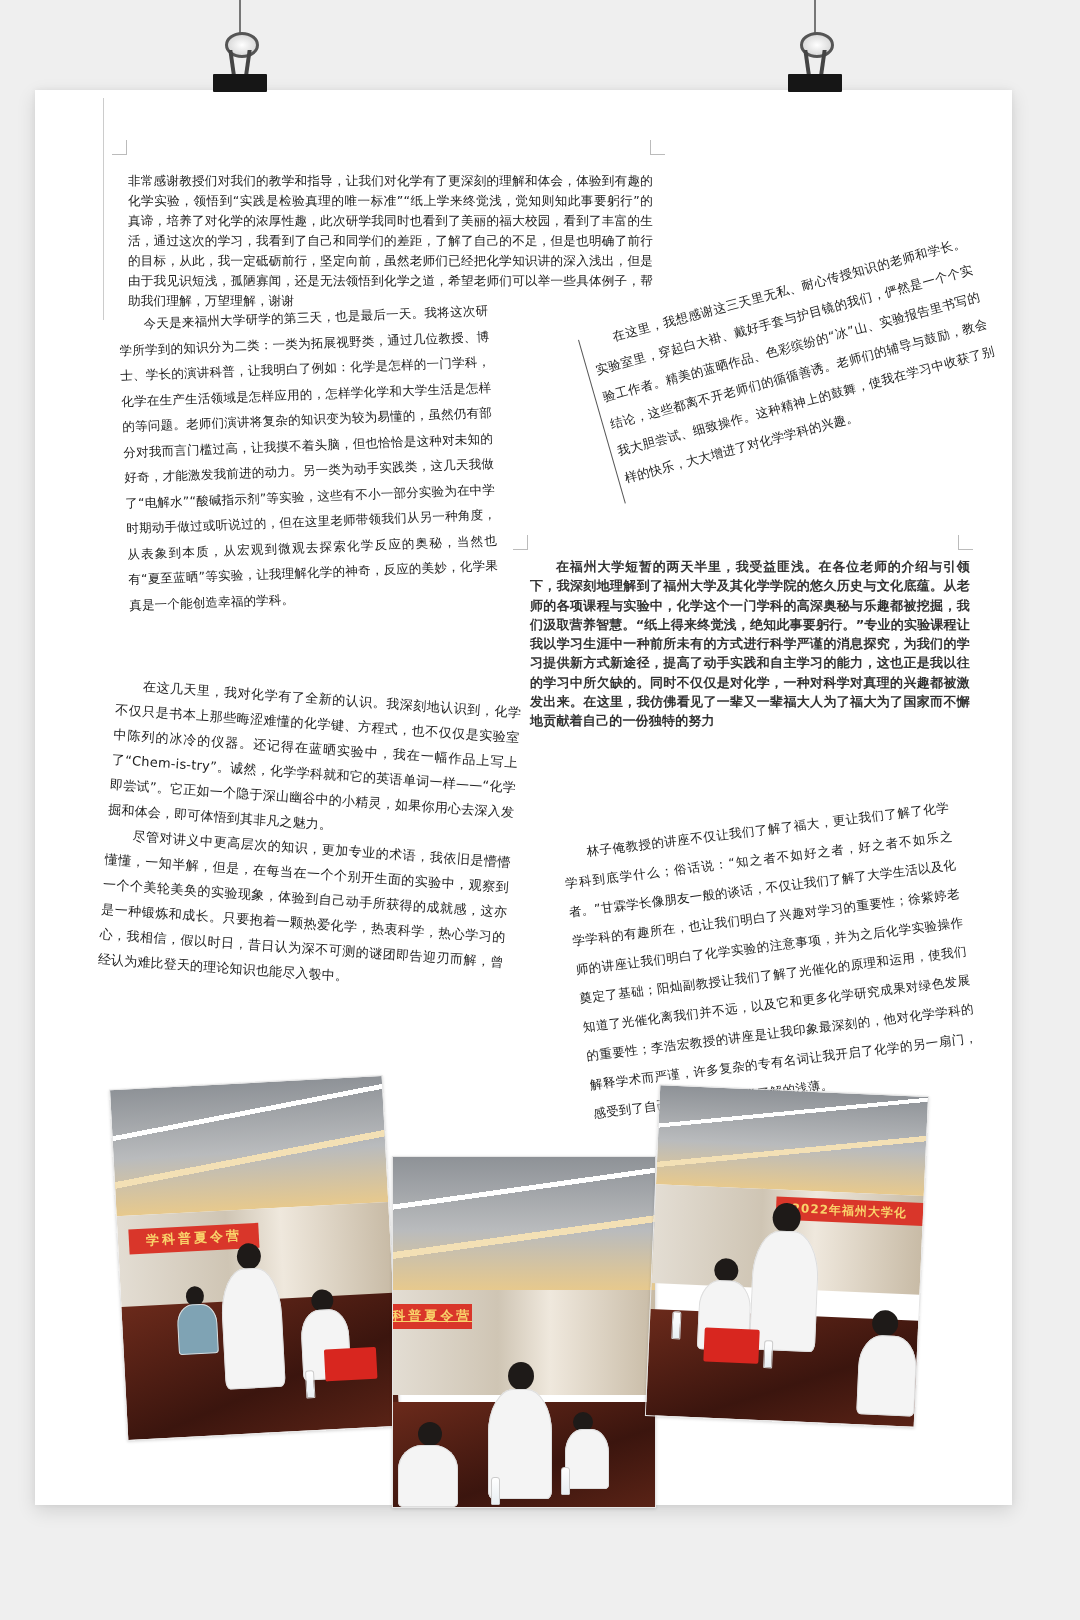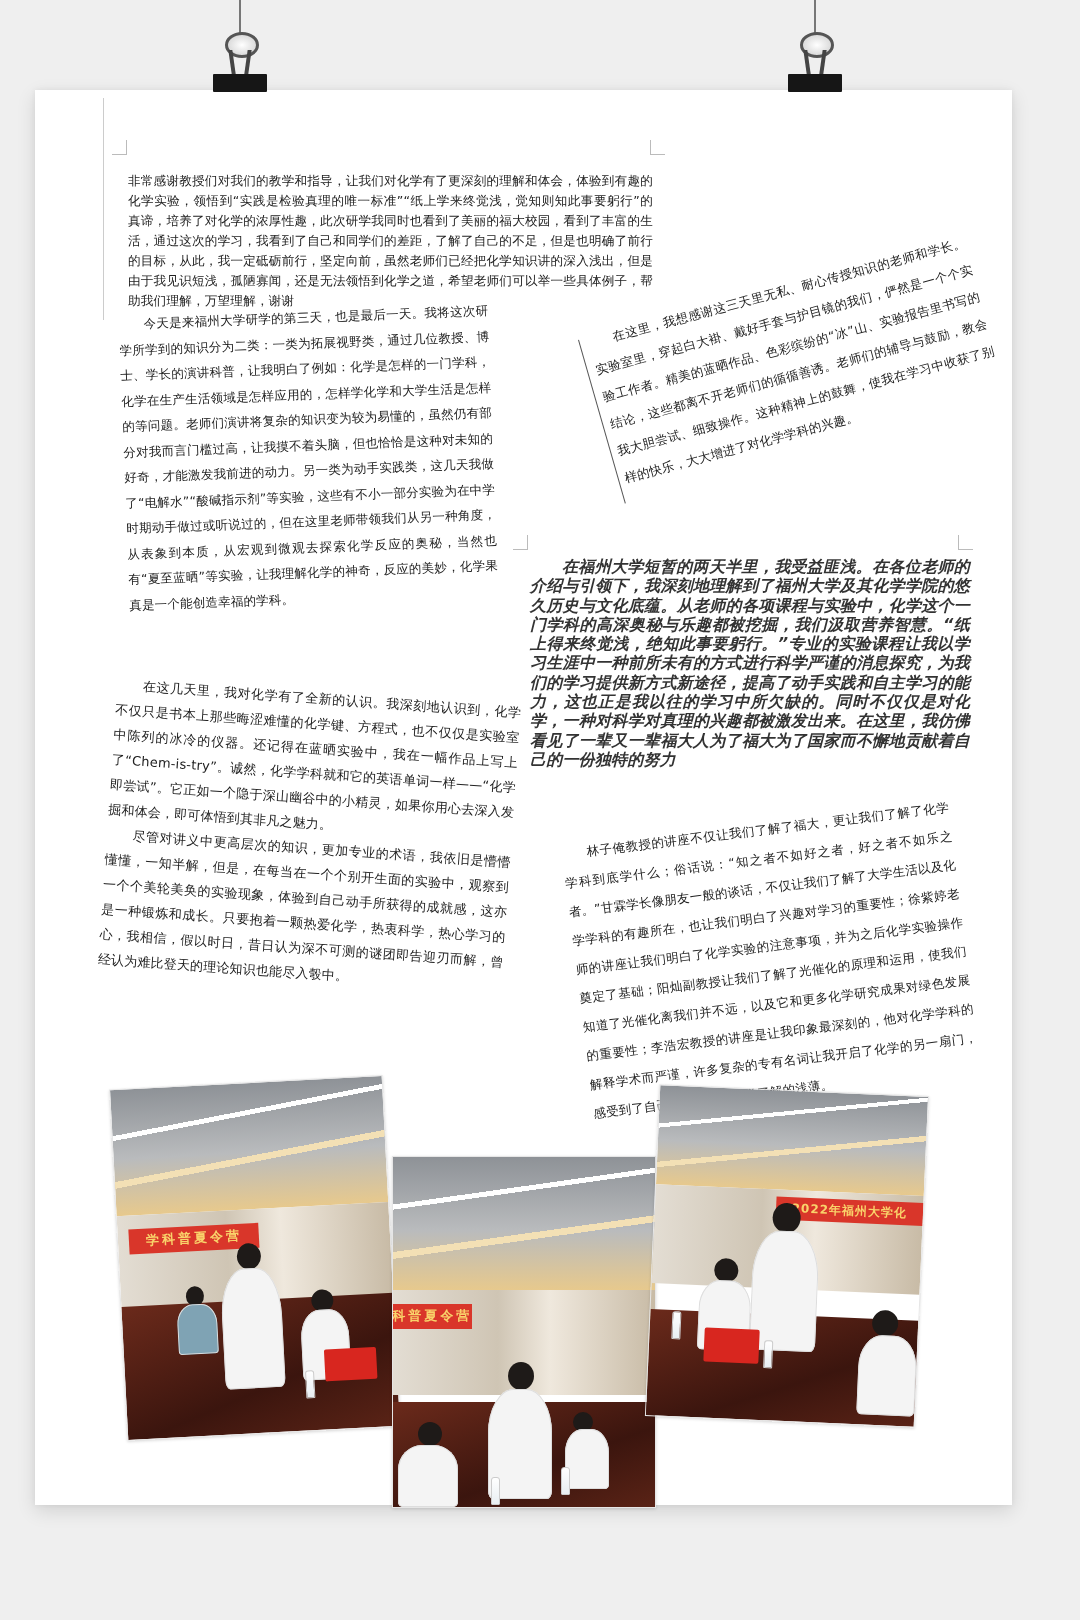--- a/index.html
+++ b/index.html
@@ -106,21 +106,21 @@
 
 <div class="txt" style="left:118px;top:312px;width:370px;line-height:25.5px;transform:rotate(-2.2deg);transform-origin:0 0;">
   <p>今天是来福州大学研学的第三天，也是最后一天。我将这次研学所学到的知识分为二类：一类为拓展视野类，通过几位教授、博士、学长的演讲科普，让我明白了例如：化学是怎样的一门学科，化学在生产生活领域是怎样应用的，怎样学化学和大学生活是怎样的等问题。老师们演讲将复杂的知识变为较为易懂的，虽然仍有部分对我而言门槛过高，让我摸不着头脑，但也恰恰是这种对未知的好奇，才能激发我前进的动力。另一类为动手实践类，这几天我做了“电解水”“酸碱指示剂”等实验，这些有不小一部分实验为在中学时期动手做过或听说过的，但在这里老师带领我们从另一种角度，从表象到本质，从宏观到微观去探索化学反应的奥秘，当然也有“夏至蓝晒”等实验，让我理解化学的神奇，反应的美妙，化学果真是一个能创造幸福的学科。</p>
 </div>
 
 <div class="vline" style="left:578px;top:340px;height:170px;background:#555;transform:rotate(-16deg);transform-origin:0 0;"></div>
 <div class="txt" style="left:585px;top:330px;width:390px;line-height:28px;transform:rotate(-15deg);transform-origin:0 0;">
   <p>在这里，我想感谢这三天里无私、耐心传授知识的老师和学长。实验室里，穿起白大褂、戴好手套与护目镜的我们，俨然是一个个实验工作者。精美的蓝晒作品、色彩缤纷的“冰”山、实验报告里书写的结论，这些都离不开老师们的循循善诱。老师们的辅导与鼓励，教会我大胆尝试、细致操作。这种精神上的鼓舞，使我在学习中收获了别样的快乐，大大增进了对化学学科的兴趣。</p>
 </div>
 
-<div class="txt" style="left:530px;top:557px;width:440px;line-height:19.3px;font-size:16px;font-weight:bold;color:#333;font-style:italic;">
+<div class="txt" style="left:530px;top:557px;width:440px;line-height:19.3px;font-size:13px;font-weight:bold;color:#333;">
   <p>在福州大学短暂的两天半里，我受益匪浅。在各位老师的介绍与引领下，我深刻地理解到了福州大学及其化学学院的悠久历史与文化底蕴。从老师的各项课程与实验中，化学这个一门学科的高深奥秘与乐趣都被挖掘，我们汲取营养智慧。“纸上得来终觉浅，绝知此事要躬行。”专业的实验课程让我以学习生涯中一种前所未有的方式进行科学严谨的消息探究，为我们的学习提供新方式新途径，提高了动手实践和自主学习的能力，这也正是我以往的学习中所欠缺的。同时不仅仅是对化学，一种对科学对真理的兴趣都被激发出来。在这里，我仿佛看见了一辈又一辈福大人为了福大为了国家而不懈地贡献着自己的一份独特的努力</p>
 </div>
 
 <div class="txt" style="left:118px;top:672px;width:405px;line-height:25px;font-size:13px;transform:rotate(4deg);transform-origin:0 0;">
   <p>在这几天里，我对化学有了全新的认识。我深刻地认识到，化学不仅只是书本上那些晦涩难懂的化学键、方程式，也不仅仅是实验室中陈列的冰冷的仪器。还记得在蓝晒实验中，我在一幅作品上写上了“Chem-is-try”。诚然，化学学科就和它的英语单词一样——“化学即尝试”。它正如一个隐于深山幽谷中的小精灵，如果你用心去深入发掘和体会，即可体悟到其非凡之魅力。</p>
   <p>尽管对讲义中更高层次的知识，更加专业的术语，我依旧是懵懵懂懂，一知半解，但是，在每当在一个个别开生面的实验中，观察到一个个美轮美奂的实验现象，体验到自己动手所获得的成就感，这亦是一种锻炼和成长。只要抱着一颗热爱化学，热衷科学，热心学习的心，我相信，假以时日，昔日认为深不可测的谜团即告迎刃而解，曾经认为难比登天的理论知识也能尽入彀中。</p>
 </div>
 
 <div class="txt" style="left:560px;top:840px;width:390px;line-height:29px;transform:rotate(-7deg);transform-origin:0 0;">
   <p>林子俺教授的讲座不仅让我们了解了福大，更让我们了解了化学学科到底学什么；俗话说：“知之者不如好之者，好之者不如乐之者。”甘霖学长像朋友一般的谈话，不仅让我们了解了大学生活以及化学学科的有趣所在，也让我们明白了兴趣对学习的重要性；徐紫婷老师的讲座让我们明白了化学实验的注意事项，并为之后化学实验操作奠定了基础；阳灿副教授让我们了解了光催化的原理和运用，使我们知道了光催化离我们并不远，以及它和更多化学研究成果对绿色发展的重要性；李浩宏教授的讲座是让我印象最深刻的，他对化学学科的解释学术而严谨，许多复杂的专有名词让我开启了化学的另一扇门，感受到了自己的无知和对化学了解的浅薄。</p>
@@ -137,21 +137,21 @@
   <div class="person" style="left:178px;top:230px;width:48px;height:70px;"></div>
   <div class="head" style="left:65px;top:200px;width:18px;height:20px;"></div>
   <div class="person" style="left:55px;top:218px;width:40px;height:50px;background:#7fa3b4;"></div>
   <div class="box" style="left:200px;top:270px;width:52px;height:32px;"></div>
   <div class="bottle" style="left:180px;top:290px;"></div>
 </div>
 
 <div class="photo" style="left:392px;top:1156px;width:262px;height:350px;">
   <div class="ceil" style="height:38%;"></div>
   <div class="wall" style="top:38%;"></div>
-  <div class="banner" style="left:0;top:42%;width:30%;">科普夏令营</div>
+  <div class="banner" style="left:0;top:42%;width:30%;text-decoration:underline;">科普夏令营</div>
   <div class="floor" style="height:30%;"></div>
   <div class="head" style="left:115px;top:205px;width:26px;height:28px;"></div>
   <div class="person" style="left:95px;top:232px;width:64px;height:110px;"></div>
   <div class="head" style="left:25px;top:265px;width:24px;height:24px;"></div>
   <div class="person" style="left:5px;top:288px;width:60px;height:62px;"></div>
   <div class="head" style="left:180px;top:255px;width:20px;height:20px;"></div>
   <div class="person" style="left:172px;top:272px;width:44px;height:60px;"></div>
   <div class="bottle" style="left:98px;top:320px;"></div>
   <div class="bottle" style="left:168px;top:310px;"></div>
 </div>

